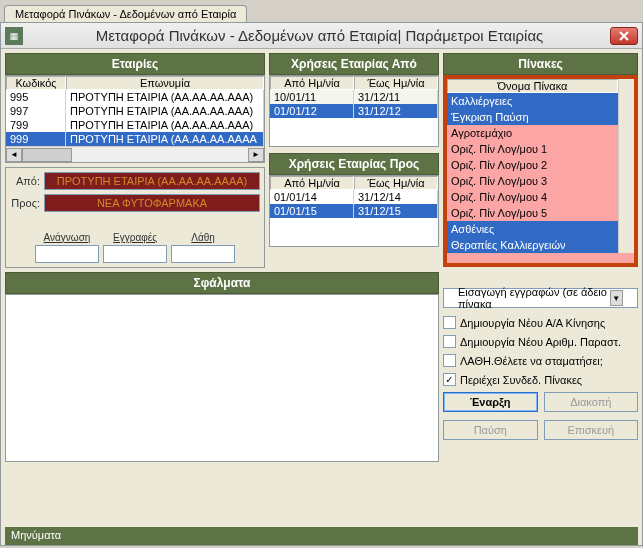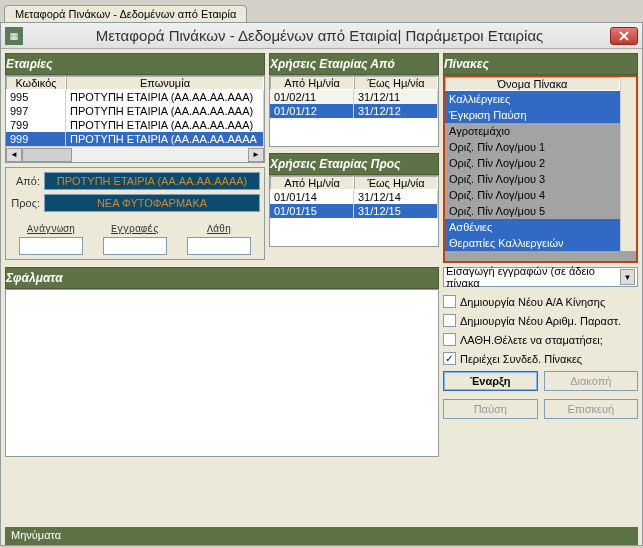--- a/index.html
+++ b/index.html
@@ -6,46 +6,46 @@
   body { font-family: Tahoma, Arial, sans-serif; font-size: 11px; background: #d4d0c8; width: 643px; height: 548px; overflow: hidden; }
   .tab-strip { height: 22px; display: flex; align-items: flex-end; padding-left: 4px; }
   .tab { background: #ece9d8; border: 1px solid #919b9c; border-bottom: none; border-radius: 4px 4px 0 0; padding: 2px 10px; font-size: 11px; }
   .window { background: #ece9d8; border: 1px solid #919b9c; height: 524px; position: relative; }
   .titlebar { display: flex; align-items: center; height: 26px; background: linear-gradient(#f0f0f0,#e0e0e0); border-bottom: 1px solid #aaa; padding: 0 4px; position: relative; }
   .title-icon { width: 18px; height: 18px; background: #5a7a5a; margin-right: 6px; display: flex; align-items: center; justify-content: center; color: #fff; font-size: 9px; }
   .title-text { flex: 1; text-align: center; font-size: 15px; color: #333; }
   .close-btn { width: 28px; height: 18px; background: linear-gradient(#e57a73,#c0392b); border: 1px solid #8a2820; border-radius: 3px; display: flex; align-items: center; justify-content: center; color: #fff; font-weight: bold; cursor: pointer; }
   .close-btn svg { width: 10px; height: 10px; }
   .content { padding: 4px; display: grid; grid-template-columns: 260px 170px 195px; grid-template-rows: auto auto auto; gap: 4px; }
-  .panel-head { background: #5e7345; color: #fff; padding: 3px 0; font-weight: bold; font-size: 12px; border: 1px solid #4a5c37; font-style: italic; }
+  .panel-head { background: #5e7345; color: #fff; text-align: center; padding: 3px 0; font-weight: bold; font-size: 12px; border: 1px solid #4a5c37; }
   .grid-frame { border: 1px solid #919b9c; background: #fff; }
   .thead { display: flex; }
   .th { background: #ece9d8; border: 1px inset #fff; padding: 0 4px; text-align: center; font-size: 11px; }
   .row { display: flex; }
   .cell { padding: 1px 4px; border-right: 1px solid #d0d0d0; overflow: hidden; white-space: nowrap; font-size: 11px; }
   .sel { background: #316ac5; color: #fff; }
   .alt { background: #f5f5f0; }
   .hscroll { height: 16px; background: #ece9d8; border-top: 1px solid #ccc; display: flex; align-items: center; }
   .hscroll .arrow { width: 16px; height: 14px; background: #ddd; border: 1px solid #999; display:flex; align-items:center; justify-content:center; font-size:8px; }
   .hscroll .track { flex: 1; height: 14px; background: #efefef; display:flex; }
   .hscroll .thumb { width: 50px; height: 14px; background: #cfcfcf; border: 1px solid #999; }
   .src-box { border: 1px solid #919b9c; margin-top: 4px; padding: 4px; }
   .src-row { display: flex; align-items: center; margin-bottom: 4px; }
   .src-lbl { width: 34px; text-align: right; padding-right: 4px; color: #333; }
-  .src-val { flex: 1; border: 1px solid #7f9db9; background: #0c4a6e; color: #d08a2a; text-align: center; padding: 2px 2px; font-size: 11px; }
-  .counters { display: flex; gap: 20px; margin-top: 12px; justify-content: center; font-family: Liberation Mono, monospace; }
+  .src-val { flex: 1; border: 1px solid #7f9db9; background: #7f1d1d; color: #d08a2a; text-align: center; padding: 2px 2px; font-size: 11px; }
+  .counters { display: flex; gap: 4px; margin-top: 20px; justify-content: center; }
   .counter { text-align: center; }
   .counter-lbl { font-size: 10px; text-decoration: underline; color: #333; }
   .counter-box { width: 64px; height: 18px; border: 1px solid #7f9db9; background: #fff; margin-top: 2px; }
   .errors { grid-column: 1 / 3; }
   .errors-body { border: 1px solid #919b9c; background: #fff; height: 168px; }
-  .tables-body { border: 2px solid #c2410c; background: #a3a3a3; }
+  .tables-body { border: 4px solid #c2410c; background: #fca5a5; }
   .tname { padding: 2px 4px; font-size: 11px; cursor: pointer; white-space: nowrap; overflow: hidden; }
   .right-ctrl { }
-  .combo { width: 100%; height: 20px; border: 1px solid #7f9db9; background: #fff; display: flex; align-items: center; justify-content: space-between; padding: 0 2px; margin-bottom: 8px; }
+  .combo { width: 100%; height: 20px; border: 1px solid #7f9db9; background: #fff; display: flex; align-items: center; justify-content: space-between; padding: 0 14px; margin-bottom: 8px; margin-top: 16px; }
   .combo-arrow { width: 16px; height: 16px; background: #ddd; border: 1px solid #999; display:flex; align-items:center; justify-content:center; font-size:8px;}
   .btn-row { display: flex; gap: 6px; margin-bottom: 8px; }
   .btn { flex:1; border: 1px solid #7f9db9; background: #ece9d8; padding: 3px 2px; text-align: center; font-size: 11px; cursor: pointer; }
   .btn.focus { border: 1px solid #2a6dc9; box-shadow: inset 0 0 0 1px #7fb6ff; }
   .btn.disabled { color: #999; }
   .chk { display: flex; align-items: center; gap: 4px; margin-bottom: 6px; font-size: 11px; }
   .chk-box { width: 13px; height: 13px; border: 1px solid #7f9db9; background: #fff; display:flex; align-items:center; justify-content:center; font-size:10px; }
   .chk-box.ck::after { content: "✓"; font-size: 10px; line-height: 10px; }
   .footer { position: absolute; bottom: 0; left: 4px; right: 4px; height: 18px; background: #5e7345; color: #fff; padding: 2px 6px; font-size: 11px; }
   .vscroll { width: 16px; background: #ece9d8; border-left: 1px solid #ccc; }
@@ -134,21 +134,21 @@
 
     <div>
       <div class="panel-head">Χρήσεις Εταιρίας Από</div>
       <div class="grid-frame" style="margin-bottom:6px">
         <div class="thead">
           <div class="th" style="flex:1">Από Ημ/νία</div>
           <div class="th" style="flex:1">Έως Ημ/νία</div>
         </div>
         <div id="uf-rows">
             <div class="row alt">
-              <div class="cell" style="flex:1">01/02/11</div>
+              <div class="cell" style="flex:1">10/01/11</div>
               <div class="cell" style="flex:1">31/12/11</div>
             </div>
             <div class="row sel">
               <div class="cell" style="flex:1">01/01/12</div>
               <div class="cell" style="flex:1">31/12/12</div>
             </div>
           </div>
         <div style="height:28px"></div>
       </div>
 

